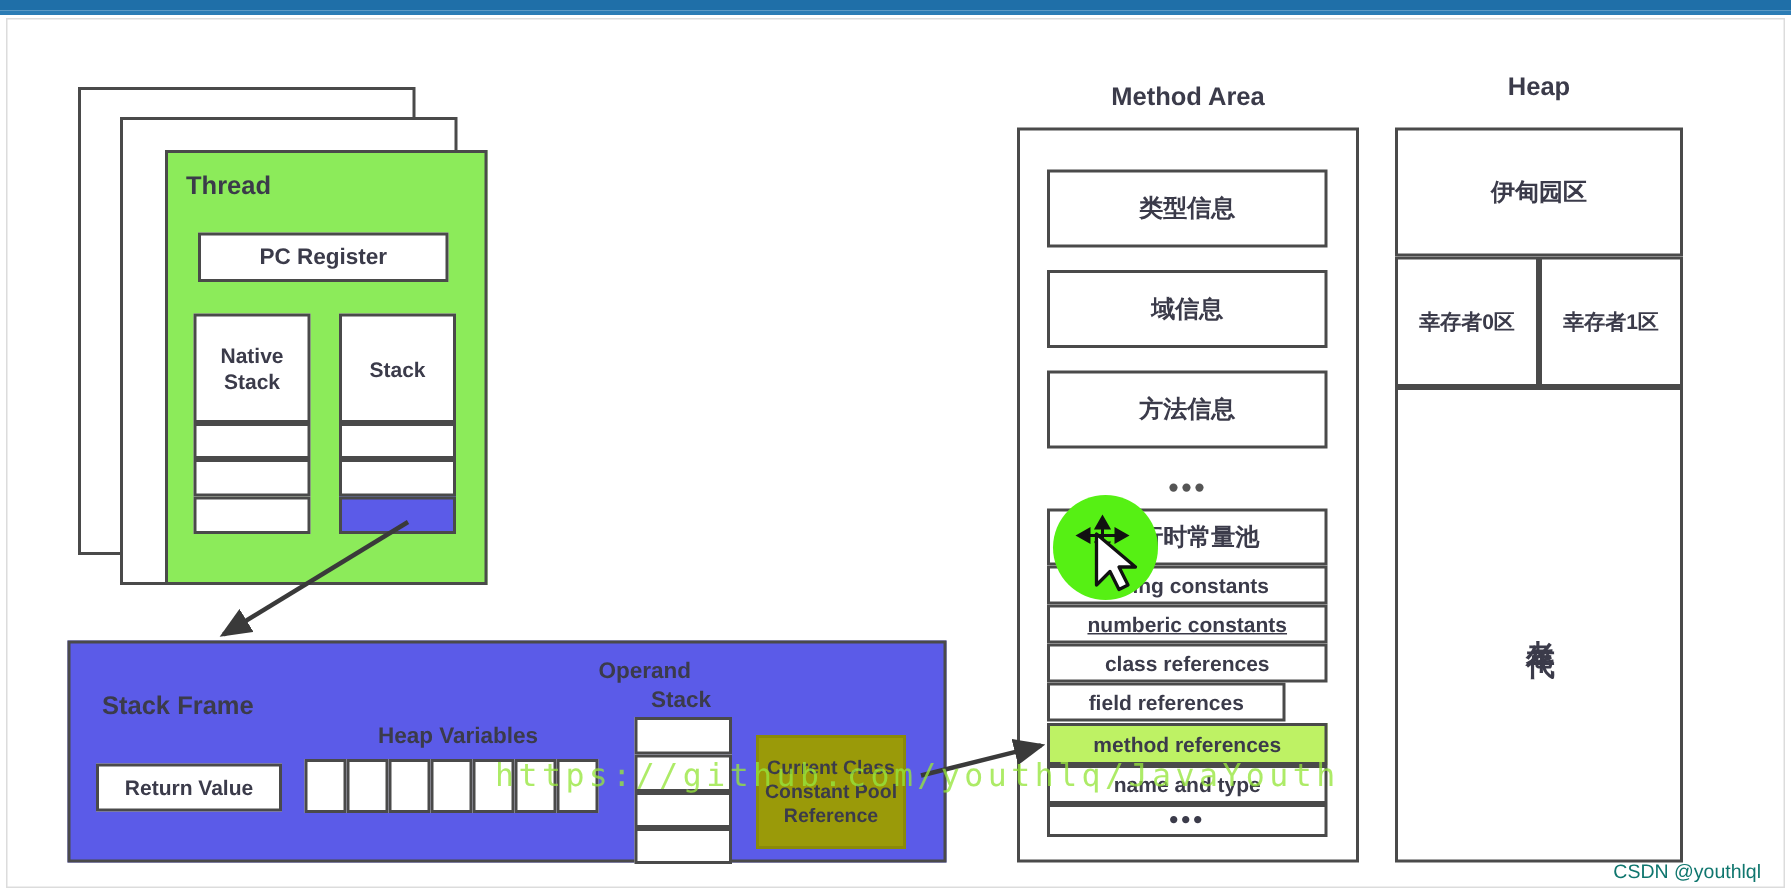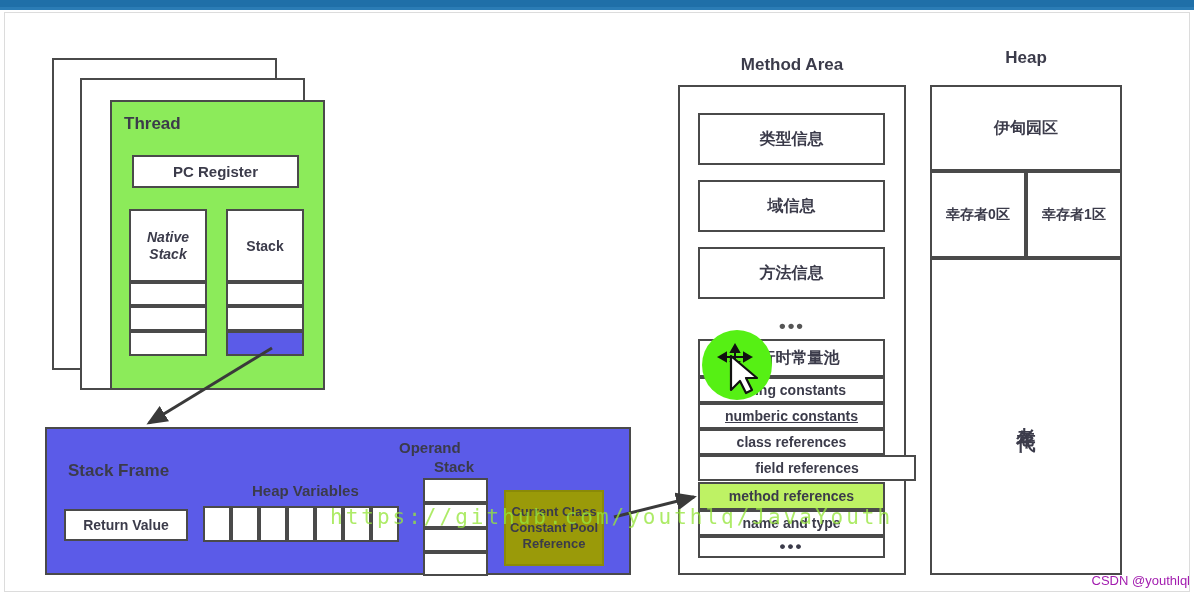--- a/index.html
+++ b/index.html
@@ -159,24 +159,24 @@
     top: 505px;
     font-family: "DejaVu Sans Mono", "Liberation Mono", monospace;
     font-size: 21px;
     letter-spacing: 3px;
     color: rgba(150, 230, 60, 0.78);
     white-space: nowrap;
     pointer-events: none;
   }
   .wm-csdn {
     position: absolute;
-    right: 4px;
+    right: 20px;
     bottom: 6px;
     font-size: 13px;
-    color: #a21caf;
+    color: #0f766e;
     white-space: nowrap;
   }
 
   
   .halo {
     position: absolute;
     border-radius: 50%;
     background: #56F014;
   }
 
@@ -202,21 +202,21 @@
 
   <div class="thread-box" style="left:110px; top:100px; width:215px; height:290px;">
     <div class="thread-title">Thread</div>
   </div>
 
   <div class="cell" style="left:132px; top:155px; width:167px; height:33px;">
     <div class="centered-text" style="font-size:15px;">PC Register</div>
   </div>
 
   <div class="cell" style="left:129px; top:209px; width:78px; height:73px;">
-    <div class="centered-text" style="font-size:14px; line-height:1.15;font-style:italic;">
+    <div class="centered-text" style="font-size:14px; line-height:1.15;">
       <span>Native Stack</span>
     </div>
   </div>
   <div class="cell" style="left:129px; top:282px; width:78px; height:24px;"></div>
   <div class="cell" style="left:129px; top:306px; width:78px; height:25px;"></div>
   <div class="cell" style="left:129px; top:331px; width:78px; height:25px;"></div>
 
   <div class="cell" style="left:226px; top:209px; width:78px; height:73px;">
     <div class="centered-text" style="font-size:14px;">Stack</div>
   </div>
@@ -271,21 +271,21 @@
   <div class="cell" style="left:698px; top:247px; width:187px; height:52px;">
     <div class="centered-text" style="font-size:16px;">方法信息</div>
   </div>
 
   <div class="ellipsis" style="left:779px; top:316px;">•••</div>
 
   <div class="ma-item" style="left:698px; top:339px; width:187px; height:38px; font-size:16px;">运行时常量池</div>
   <div class="ma-item" style="left:698px; top:377px; width:187px; height:26px;">string constants</div>
   <div class="ma-item" style="left:698px; top:403px; width:187px; height:26px;text-decoration:underline;">numberic constants</div>
   <div class="ma-item" style="left:698px; top:429px; width:187px; height:26px;">class references</div>
-  <div class="ma-item" style="left:698px; top:455px; width:218px; height:26px;">field references</div>
+  <div class="ma-item" style="left:698px; top:455px; width:159px; height:26px;">field references</div>
   <div class="ma-item hl" style="left:698px; top:482px; width:187px; height:28px;">method references</div>
   <div class="ma-item" style="left:698px; top:510px; width:187px; height:26px;">name and type</div>
   <div class="ma-item" style="left:698px; top:536px; width:187px; height:22px; font-size:17px; letter-spacing:2px;">•••</div>
 
   <div class="section-title" style="left:930px; top:48px; width:192px;">Heap</div>
 
   <div class="dbox" style="left:930px; top:85px; width:192px; height:86px;">
     <div class="centered-text" style="font-size:16px;">伊甸园区</div>
   </div>
   <div class="dbox" style="left:930px; top:171px; width:96px; height:87px;">

